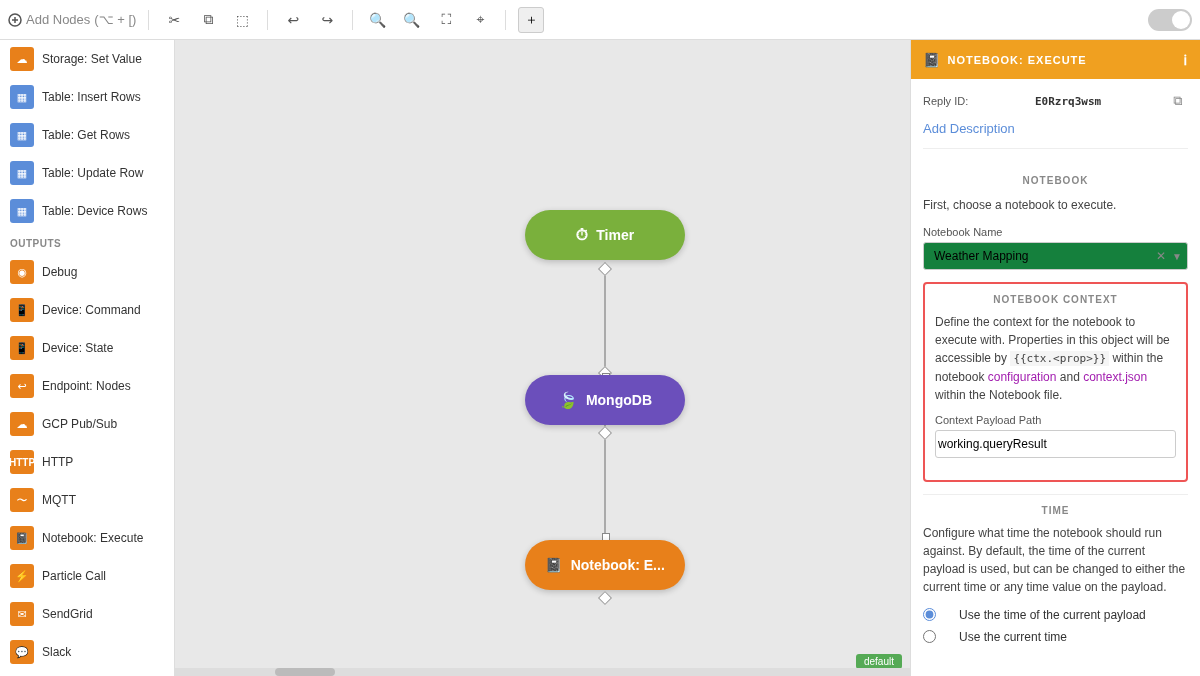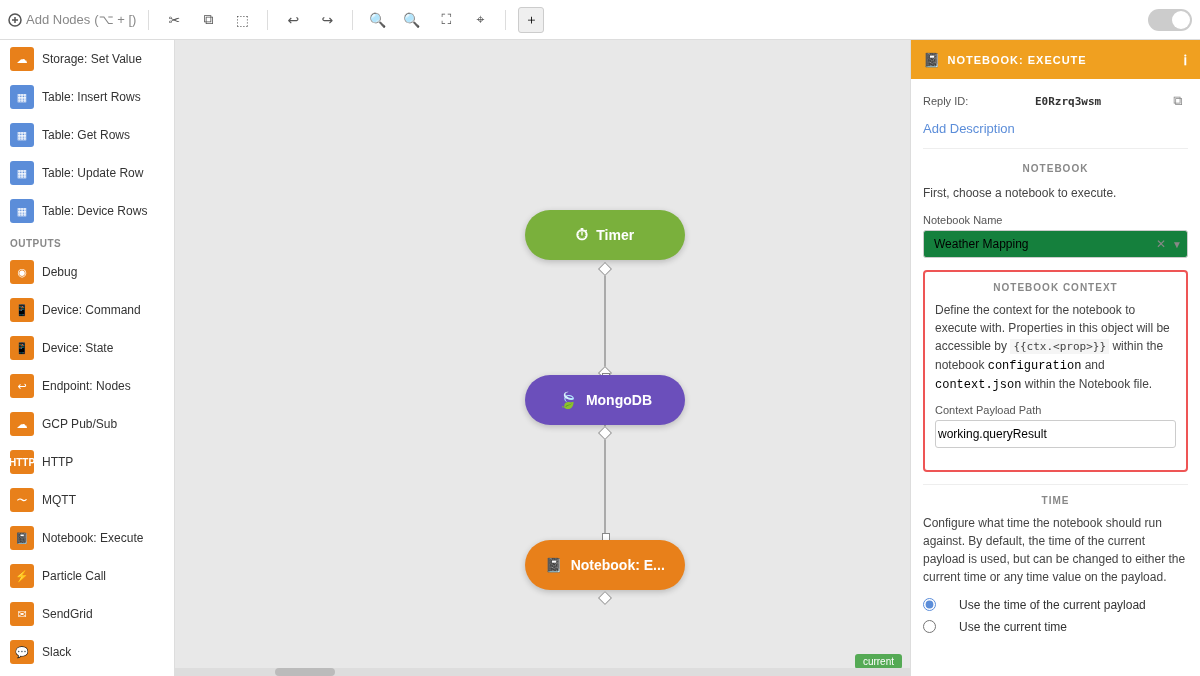--- a/index.html
+++ b/index.html
@@ -40,40 +40,40 @@
     .panel-header-left { display: flex; align-items: center; gap: 6px; }
     .panel-body { padding: 12px; flex: 1; }
 
     .node-id-row { display: flex; align-items: center; justify-content: space-between; margin-bottom: 10px; }
     .node-id-label { font-size: 11px; color: #555; }
     .node-id-val { font-size: 11px; font-family: monospace; color: #333; font-weight: 600; }
     .copy-btn { width: 20px; height: 20px; display: flex; align-items: center; justify-content: center; cursor: pointer; color: #888; }
 
     .add-desc { color: #5b8dd9; font-size: 13px; cursor: pointer; margin-bottom: 12px; }
 
-    .section-title { font-size: 10px; font-weight: 700; color: #888; text-align: center; letter-spacing: 1px; margin: 8px 0 10px; border-top: 1px solid #eee; padding-top: 14px; }
+    .section-title { font-size: 10px; font-weight: 700; color: #888; text-align: center; letter-spacing: 1px; margin: 8px 0 10px; border-top: 1px solid #eee; padding-top: 26px; }
 
     .section-text { font-size: 12px; color: #444; line-height: 1.5; margin-bottom: 12px; }
 
     .field-label { font-size: 11px; color: #555; margin-bottom: 4px; }
     .field-row { margin-bottom: 12px; }
 
     .select-wrap { position: relative; }
     .select-wrap select { width: 100%; padding: 6px 10px; border: 1px solid #ccc; border-radius: 3px; font-size: 12px; appearance: none; background: #fff; cursor: pointer; }
     .select-wrap::after { content: '▼'; position: absolute; right: 8px; top: 50%; transform: translateY(-50%); font-size: 10px; color: #888; pointer-events: none; }
 
     .select-with-x { position: relative; }
     .select-with-x select { width: 100%; padding: 6px 30px 6px 10px; border: 1px solid #ccc; border-radius: 3px; font-size: 12px; appearance: none; background: #15803d; cursor: pointer; }
     .select-x { position: absolute; right: 22px; top: 50%; transform: translateY(-50%); font-size: 12px; color: #888; cursor: pointer; }
     .select-arrow { position: absolute; right: 6px; top: 50%; transform: translateY(-50%); font-size: 10px; color: #888; pointer-events: none; }
 
     .notebook-context-box { border: 2px solid #e55; border-radius: 4px; padding: 10px; margin-bottom: 12px; }
     .context-section-title { font-size: 10px; font-weight: 700; color: #888; text-align: center; letter-spacing: 1px; margin-bottom: 8px; }
     .context-text { font-size: 12px; color: #444; line-height: 1.5; margin-bottom: 10px; }
-    .context-link { color: #000000; cursor: pointer; font-family: Liberation Mono, monospace; }
+    .context-link { color: #a21caf; cursor: pointer; }
 
     .text-input { width: 100%; padding: 6px 2px; border: 1px solid #ccc; border-radius: 3px; font-size: 12px; }
 
     .time-section-title { font-size: 10px; font-weight: 700; color: #888; text-align: center; letter-spacing: 1px; margin: 12px 0 8px; border-top: 1px solid #eee; padding-top: 10px; }
     .time-text { font-size: 12px; color: #444; line-height: 1.5; margin-bottom: 12px; }
 
     .radio-row { display: flex; align-items: center; gap: 23px; margin-bottom: 8px; font-size: 12px; color: #333; }
     .radio-row input { accent-color: #5b8dd9; }
 
     
@@ -225,21 +225,21 @@
     <div style="position:absolute; left:427px; top:493px; width:8px; height:8px; background:#fff; border:1px solid #888;"></div>
 
     <div class="node node-notebook" style="left:350px; top:500px; width:160px; height:50px; border-radius:25px; background:#e8801a;">
       <span style="font-size:14px;">📓</span>
       <span>Notebook: E...</span>
     </div>
 
     <div style="position:absolute; left:425px; top:553px; width:10px; height:10px; background:#fff; border:1px solid #999; transform:rotate(45deg);"></div>
 
     <div class="canvas-bottom">
-      <span class="default-badge">current</span>
+      <span class="default-badge">default</span>
     </div>
 
     <div style="position:absolute; bottom:0; left:0; right:0; height:8px; background:#ddd;">
       <div style="width:60px; height:8px; background:#bbb; border-radius:4px; margin-left:100px;"></div>
     </div>
   </div>
 
   <div class="right-panel">
 
     <div class="panel-header">

